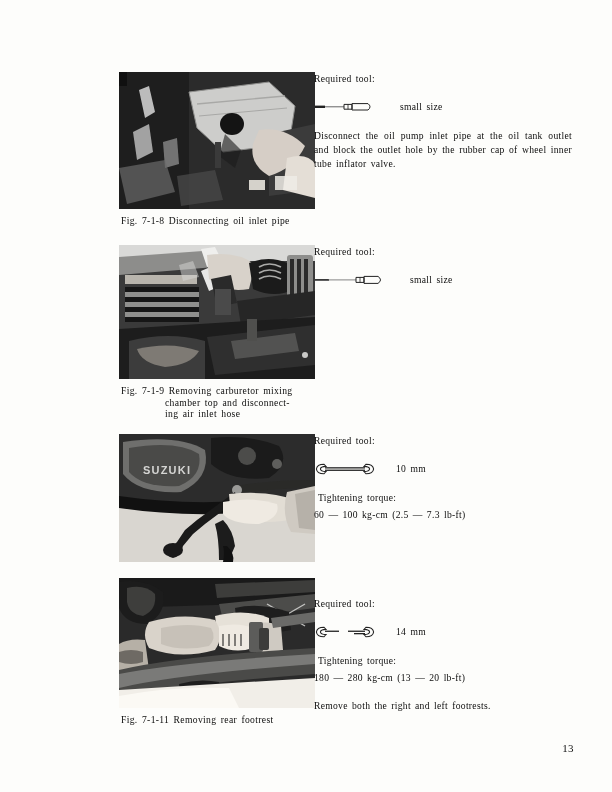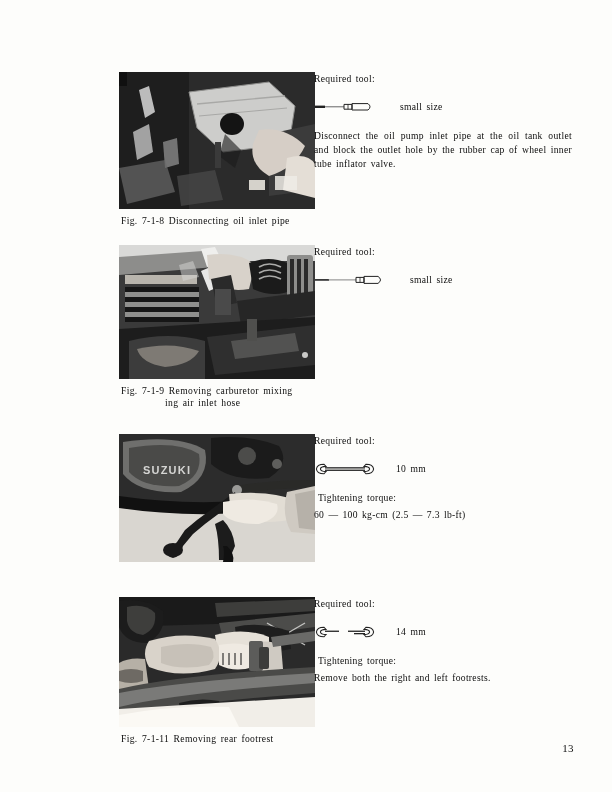--- a/index.html
+++ b/index.html
@@ -197,20 +197,21 @@
         <path d="M10 96 Q50 86 86 96 L86 134 L10 134 Z" fill="#3c3c3c"></path>
         <path d="M18 104 Q52 96 80 106 Q72 120 46 122 Q22 118 18 104 Z" fill="#7e7a74"></path>
         <path d="M88 92 L196 80 L196 120 L96 130 Z" fill="#2f2f2f"></path>
         <path d="M112 96 L176 88 L180 106 L116 114 Z" fill="#6b6b69" opacity="0.6"></path>
         <rect x="128" y="74" width="10" height="22" fill="#4f4f4d"></rect>
         <circle cx="186" cy="110" r="3" fill="#c9c9c7"></circle>
       </svg>
     </div>
     <div class="caption">
       <span class="hang">Fig. 7-1-9 Removing carburetor mixing</span>
+      <span class="cont">chamber top and disconnect-</span>
       <span class="cont">ing air inlet hose</span>
     </div>
   </div>
 
   <div class="instructions" style="top:245px;">
     <p class="req-label">Required tool:</p>
     <div class="tool-line">
       <span>
         <svg width="78" height="12" viewBox="0 0 78 12" aria-hidden="true">
           <rect x="1" y="5" width="14" height="1.8" fill="#3a3a3a"></rect>
@@ -262,21 +263,21 @@
           <rect x="45" y="5.2" width="6" height="1.3" fill="#222"></rect>
           <rect x="45" y="7.6" width="6" height="1.3" fill="#222"></rect>
         </svg>
       </span>
       <span class="tool-size">10 mm</span>
     </div>
     <p class="torque-label">Tightening torque:</p>
     <p class="torque-value">60 — 100 kg-cm (2.5 — 7.3 lb-ft)</p>
   </div>
 
-  <div class="figure" style="top:597px;">
+  <div class="figure" style="top:578px;">
     <div class="photo" style="height:130px;">
       <svg width="196" height="130" viewBox="0 0 196 130" preserveAspectRatio="none" aria-hidden="true">
         <rect x="0" y="0" width="196" height="130" fill="#2a2a2a"></rect>
         <path d="M0 0 L196 0 L196 24 L0 30 Z" fill="#1a1a1a"></path>
         <path d="M96 6 L196 2 L196 14 L98 20 Z" fill="#3d3d3b"></path>
         <path d="M100 26 L196 16 L196 30 L104 42 Z" fill="#4c4c4a"></path>
         <g stroke="#d8d8d6" stroke-width="1.4" fill="none" opacity="0.85">
           <path d="M148 26 L186 48"></path>
           <path d="M186 26 L148 48"></path>
         </g>
@@ -320,18 +321,19 @@
           <path d="M10 2.2 Q3 2.2 2.4 7 Q3 11.8 10 11.8 L12 9.6 Q6.6 9.4 6.4 7 Q6.6 4.6 12 4.4 Z" fill="none" stroke="#222" stroke-width="1.1"></path>
           <rect x="11" y="5.6" width="14" height="1.3" fill="#222"></rect>
           <path d="M34 5.6 L51 5.6 L51 6.9 L34 6.9 Z" fill="#222"></path>
           <path d="M40 8 L51 8 L51 9.3 L40 9.3 Z" fill="#222"></path>
           <path d="M52 2.2 Q59 2.2 59.6 7 Q59 11.8 52 11.8 L50 9.6 Q55.4 9.4 55.6 7 Q55.4 4.6 50 4.4 Z" fill="none" stroke="#222" stroke-width="1.1"></path>
         </svg>
       </span>
       <span class="tool-size">14 mm</span>
     </div>
     <p class="torque-label">Tightening torque:</p>
+    <p class="torque-value">180 — 280 kg-cm (13 — 20 lb-ft)</p>
     <p class="body-text">Remove both the right and left footrests.</p>
   </div>
 
   <div class="page-number">13</div>
 
 </div>
 
 </body></html>

